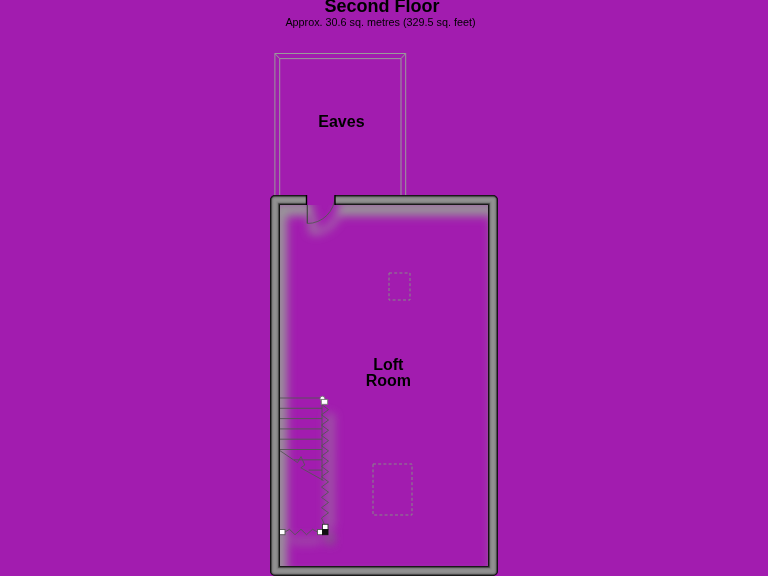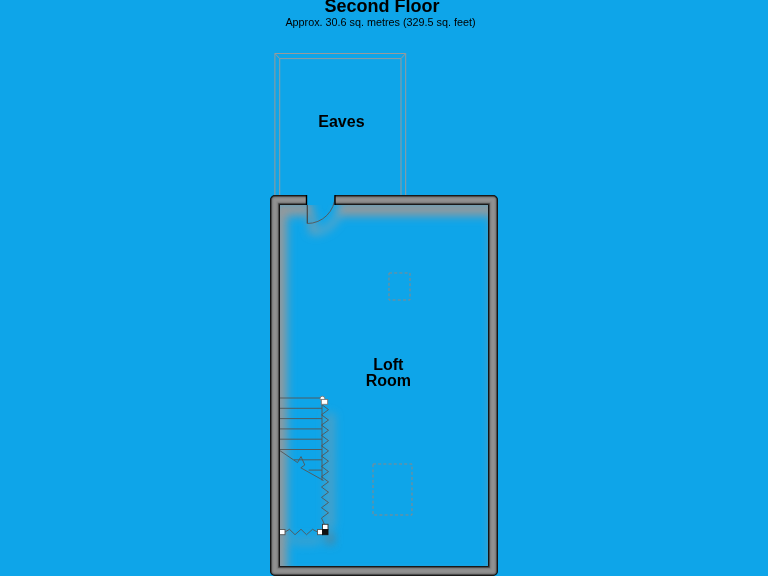--- a/index.html
+++ b/index.html
@@ -1,16 +1,16 @@
 <!DOCTYPE html>
 <html><head>
 <meta charset="utf-8">
 <style>
   html,body{margin:0;padding:0;background:#fff;}
-  .page{position:relative;width:768px;height:576px;background:#0ea5e9;overflow:hidden;
+  .page{position:relative;width:768px;height:576px;background:#a21caf;overflow:hidden;
         font-family:"Liberation Sans", sans-serif;}
   svg{position:absolute;left:0;top:0;}
 </style>
 </head>
 <body>
 <div class="page">
 <svg width="768" height="576" viewBox="0 0 768 576">
   <defs>
     <clipPath id="room">
           <rect x="280" y="205" width="208" height="361"></rect>

